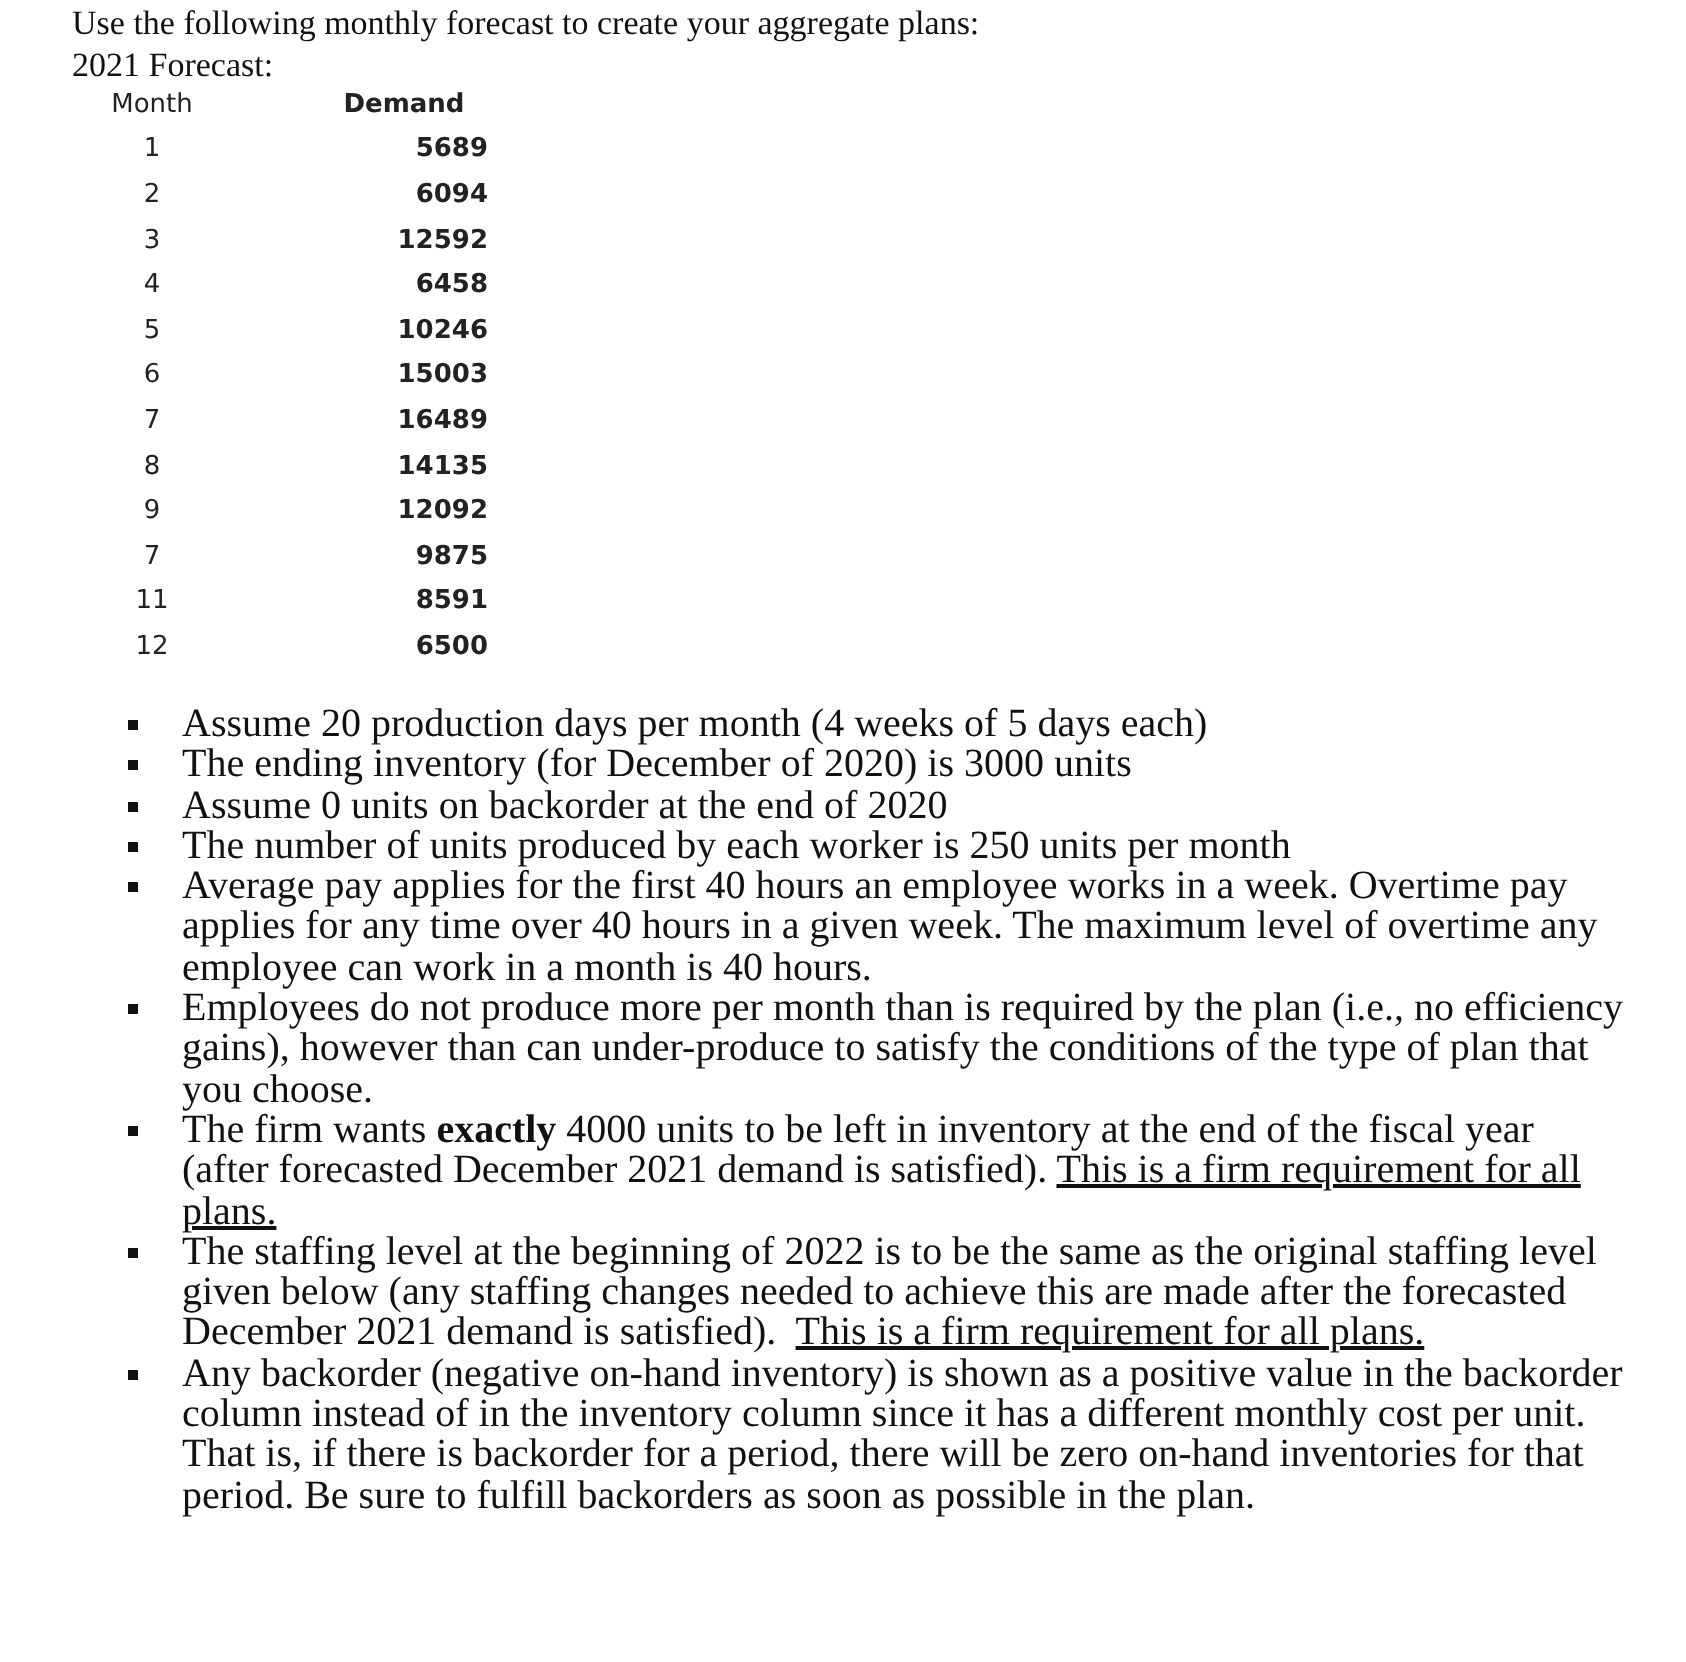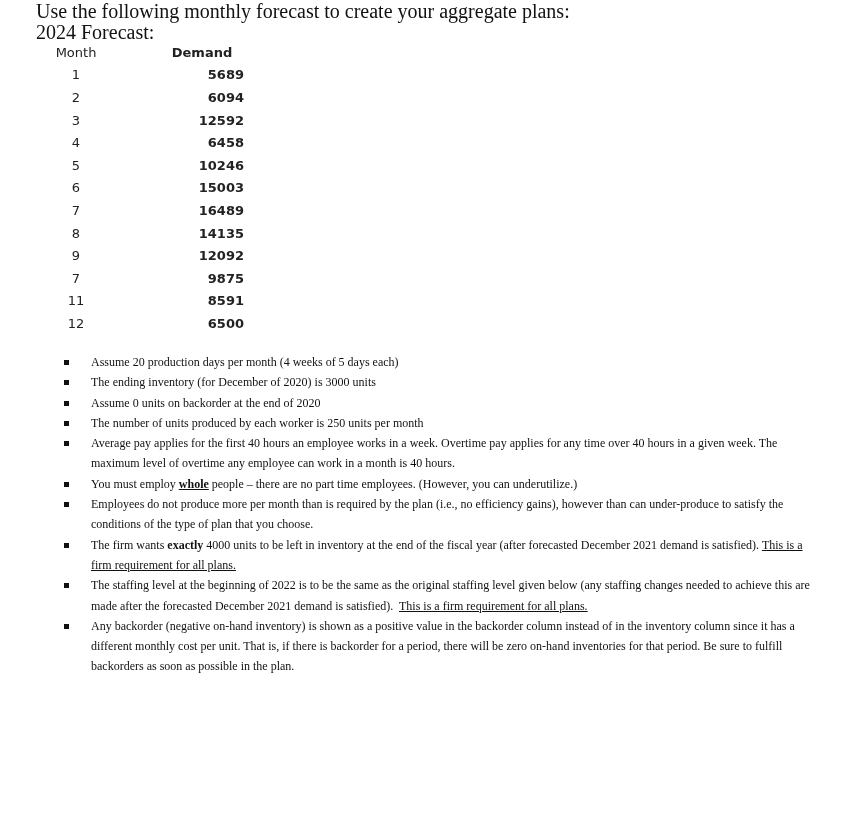--- a/index.html
+++ b/index.html
@@ -12,21 +12,21 @@
       height: 831px;
       position: relative;
       overflow: hidden;
       color: #111111;
     }
     .intro {
       position: absolute;
       left: 36px;
       top: 1px;
       font-family: "Liberation Serif", serif;
-      font-size: 20px;
+      font-size: 17px;
       line-height: 21px;
     }
     .intro div { white-space: nowrap; }
 
     .forecast-table {
       position: absolute;
       left: 36px;
       top: 41px;
       border-collapse: collapse;
       font-family: "DejaVu Sans", sans-serif;
@@ -55,21 +55,21 @@
 
     .bullets {
       position: absolute;
       left: 54px;
       top: 352px;
       width: 760px;
       margin: 0;
       padding: 0;
       list-style: none;
       font-family: "Liberation Serif", serif;
-      font-size: 12px;
+      font-size: 20px;
       line-height: 20.3px;
     }
     .bullets li {
       position: relative;
       padding-left: 37px;
     }
     .bullets .bullet-mark {
       position: absolute;
       left: 10px;
       top: 8px;
@@ -78,21 +78,21 @@
       background: #111;
     }
     .u { text-decoration: underline; }
     .b { font-weight: bold; }
   </style>
 </head>
 <body>
 
 <div class="intro">
   <div>Use the following monthly forecast to create your aggregate plans:</div>
-  <div>2024 Forecast:</div>
+  <div>2021 Forecast:</div>
 </div>
 
 <table class="forecast-table">
   <thead>
     <tr>
       <th class="col-month">Month</th>
       <th class="col-demand">Demand</th>
     </tr>
   </thead>
   <tbody>
@@ -166,24 +166,20 @@
   </li>
   <li>
     <span class="bullet-mark"></span>
   </li>
   <li>
     <span class="bullet-mark"></span>
     <span>Average pay applies for the first 40 hours an employee works in a week. Overtime pay applies for any time over 40 hours in a given week. The maximum level of overtime any employee can work in a month is 40 hours.</span>
   </li>
   <li>
     <span class="bullet-mark"></span>
-    <span>You must employ </span><span class="b u">whole</span><span> people – there are no part time employees. (However, you can underutilize.)</span>
-  </li>
-  <li>
-    <span class="bullet-mark"></span>
     <span>Employees do not produce more per month than is required by the plan (i.e., no efficiency gains), however than can under-produce to satisfy the conditions of the type of plan that you choose.</span>
   </li>
   <li>
     <span class="bullet-mark"></span>
     <span>The firm wants </span><span class="b">exactly</span><span> 4000 units to be left in inventory at the end of the fiscal year (after forecasted December 2021 demand is satisfied). </span><span class="u">This is a firm requirement for all plans.</span>
   </li>
   <li>
     <span class="bullet-mark"></span>
     <span style="white-space: pre-wrap;">The staffing level at the beginning of 2022 is to be the same as the original staffing level given below (any staffing changes needed to achieve this are made after the forecasted December 2021 demand is satisfied).  </span><span class="u">This is a firm requirement for all plans.</span>
   </li>

